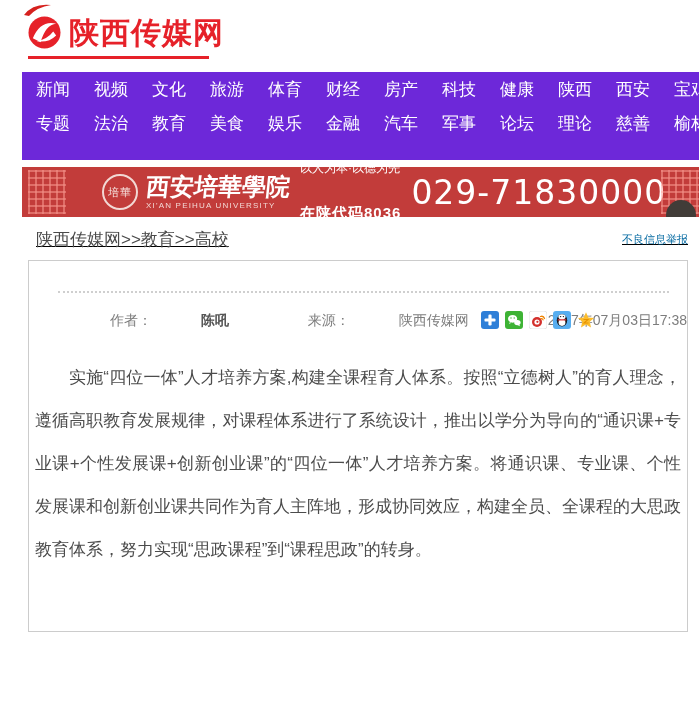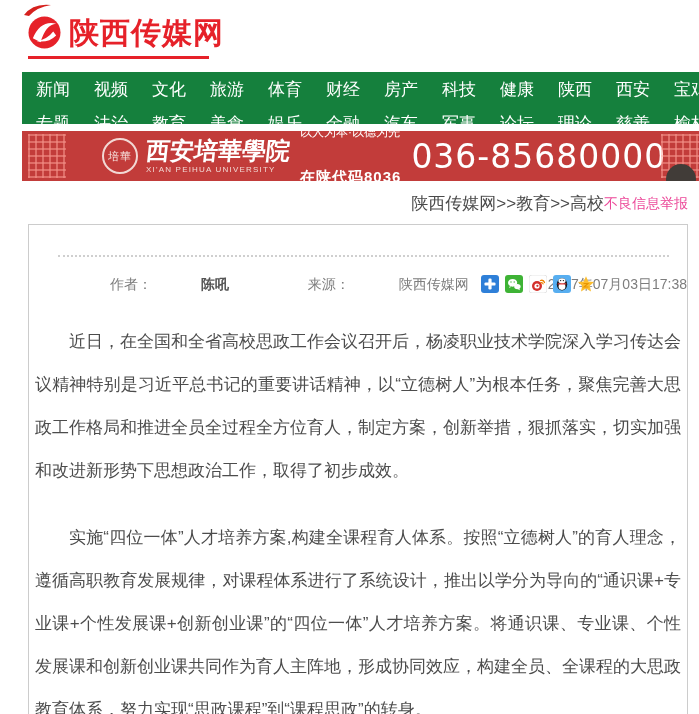--- a/index.html
+++ b/index.html
@@ -11,21 +11,21 @@
   }
   
   .red-fragment { position:absolute; left:24px; top:2px; width:28px; height:14px; }
   .site-header { padding:16px 0 0 28px; }
   .logo-row { display:flex; align-items:center; gap:8px; cursor:pointer; }
   .logo-icon { width:33px; height:33px; display:block; }
   .logo-text { font-size:30px; font-weight:bold; color:#e62129; letter-spacing:1px; line-height:1; }
   .logo-underline { width:181px; height:3px; background:#e62129; margin-top:7px; }
   .site-url { font-size:20px; font-weight:bold; color:#141414; margin-top:3px; letter-spacing:.5px; }
   
-  .main-nav { margin:13px 0 0 22px; background:#15803d; height:52px; padding:0 0 0 14px; overflow:hidden; }
+  .main-nav { margin:13px 0 0 22px; background:#6d28d9; height:88px; padding:0 0 0 14px; overflow:hidden; }
   .nav-row { display:flex; height:34px; align-items:center; white-space:nowrap; }
   .nav-row a { color:#fff; font-size:17px; width:34px; margin-right:24px; flex:none; text-decoration:none; cursor:pointer; }
   
   .ad-banner { margin-left:22px; margin-top:7px; height:50px; width:677px; background:#c23c3a;
     position:relative; display:flex; align-items:center; overflow:hidden; color:#fff; cursor:pointer; }
   .lattice { position:absolute; top:3px; bottom:3px; width:38px; opacity:.8;
     background-image:
       repeating-linear-gradient(0deg, rgba(255,165,155,.6) 0 2px, transparent 2px 7px),
       repeating-linear-gradient(90deg, rgba(255,165,155,.6) 0 2px, transparent 2px 7px);
   }
@@ -38,23 +38,23 @@
   .uni-en { font-size:8px; letter-spacing:1.2px; color:#f2d8d4; white-space:nowrap; }
   .slogan { margin-left:10px; flex:none; line-height:1.25; white-space:nowrap; }
   .slogan-1 { font-size:12px; }
   .slogan-2 { font-size:15px; font-weight:bold; letter-spacing:1px;margin-top:28px; }
   .phone { margin-left:10px; flex:none; font-size:33px; font-family:"DejaVu Sans",sans-serif;
     letter-spacing:1px; font-weight:500; }
   .ad-badge { position:absolute; right:3px; bottom:-13px; width:30px; height:30px; border-radius:50%;
     background:#413c38; display:flex; align-items:flex-start; justify-content:center;
     font-size:9px; color:#e2574c; padding-top:20px; }
   
-  .breadcrumb-row { margin:11px 11px 9px 36px; display:flex; justify-content:flex-end; align-items:center; }
+  .breadcrumb-row { margin:11px 11px 9px 36px; display:flex; justify-content:space-between; align-items:center;text-decoration:underline; }
   .breadcrumb { font-size:17px; color:#4a4a4a; cursor:pointer; }
-  .report-link { font-size:14px; color:#ec4899; text-decoration:none; cursor:pointer; }
+  .report-link { font-size:11px; color:#0369a1; text-decoration:none; cursor:pointer; }
   
   .content-box { margin-left:28px; width:660px; border:1px solid #ccc; padding:30px 0 60px; background:#fff; }
   .article-title { text-align:center; font-size:20px; color:#333; font-weight:bold; margin:0 20px 26px; letter-spacing:.5px; }
   .dotted-sep { border-top:2px dotted #cfcfcf; margin:0 18px 0 29px; height:0; }
   .meta-row { margin-top:17px; padding-left:81px; position:relative; font-size:14px; color:#7d7d7d; height:22px;
     display:flex; align-items:center;justify-content:space-between; }
   .meta-author-name { color:#555; font-weight:bold; margin-right:30px; }
   .meta-source-name { margin-right:30px; }
   .share-icons { position:absolute; right:92px; top:1px; display:flex; gap:6px; align-items:center; }
   .share-icons svg { width:18px; height:18px; display:block; cursor:pointer; }
@@ -119,21 +119,21 @@
     <span>培華</span>
   </div>
   <div class="uni-block">
     <div class="uni-cn">西安培華學院</div>
     <div class="uni-en">XI'AN PEIHUA UNIVERSITY</div>
   </div>
   <div class="slogan">
     <div class="slogan-1">以人为本·以德为先</div>
     <div class="slogan-2">在陕代码8036</div>
   </div>
-  <div class="phone">036-85680000</div>
+  <div class="phone">029-71830000</div>
   <div class="lattice right"></div>
   <div class="ad-badge">
     <span>广告</span>
   </div>
 </div>
 
 <div class="breadcrumb-row">
   <span class="breadcrumb">陕西传媒网&gt;&gt;教育&gt;&gt;高校</span>
   <a class="report-link">不良信息举报</a>
 </div>
@@ -178,16 +178,15 @@
           <circle cx="10.4" cy="5.6" r=".7" fill="#14191f"></circle>
         <rect x="4.6" y="8.2" width="8.8" height="1.4" rx=".7" fill="#e23c3c"></rect>
       </svg>
       <svg viewBox="0 0 18 18">
         <path d="M9 1.2 L11.3 6.4 L17 7 L12.8 10.8 L14 16.4 L9 13.5 L4 16.4 L5.2 10.8 L1 7 L6.7 6.4 Z" fill="#fcbd2e"></path>
         <path d="M6.5 8.5 L11 8.5 L7 12 L11.5 12" fill="none" stroke="#e89400" stroke-width="1.1"></path>
       </svg>
     </div>
   </div>
   <div class="article-body">
-    <p>近日，在全国和全省高校思政工作会议召开后，杨凌职业技术学院深入学习传达会议精神特别是习近平总书记的重要讲话精神，以“立德树人”为根本任务，聚焦完善大思政工作格局和推进全员全过程全方位育人，制定方案，创新举措，狠抓落实，切实加强和改进新形势下思想政治工作，取得了初步成效。</p>
     <p>实施“四位一体”人才培养方案,构建全课程育人体系。按照“立德树人”的育人理念，遵循高职教育发展规律，对课程体系进行了系统设计，推出以学分为导向的“通识课+专业课+个性发展课+创新创业课”的“四位一体”人才培养方案。将通识课、专业课、个性发展课和创新创业课共同作为育人主阵地，形成协同效应，构建全员、全课程的大思政教育体系，努力实现“思政课程”到“课程思政”的转身。</p>
   </div>
 </div>
 
 </body></html>

